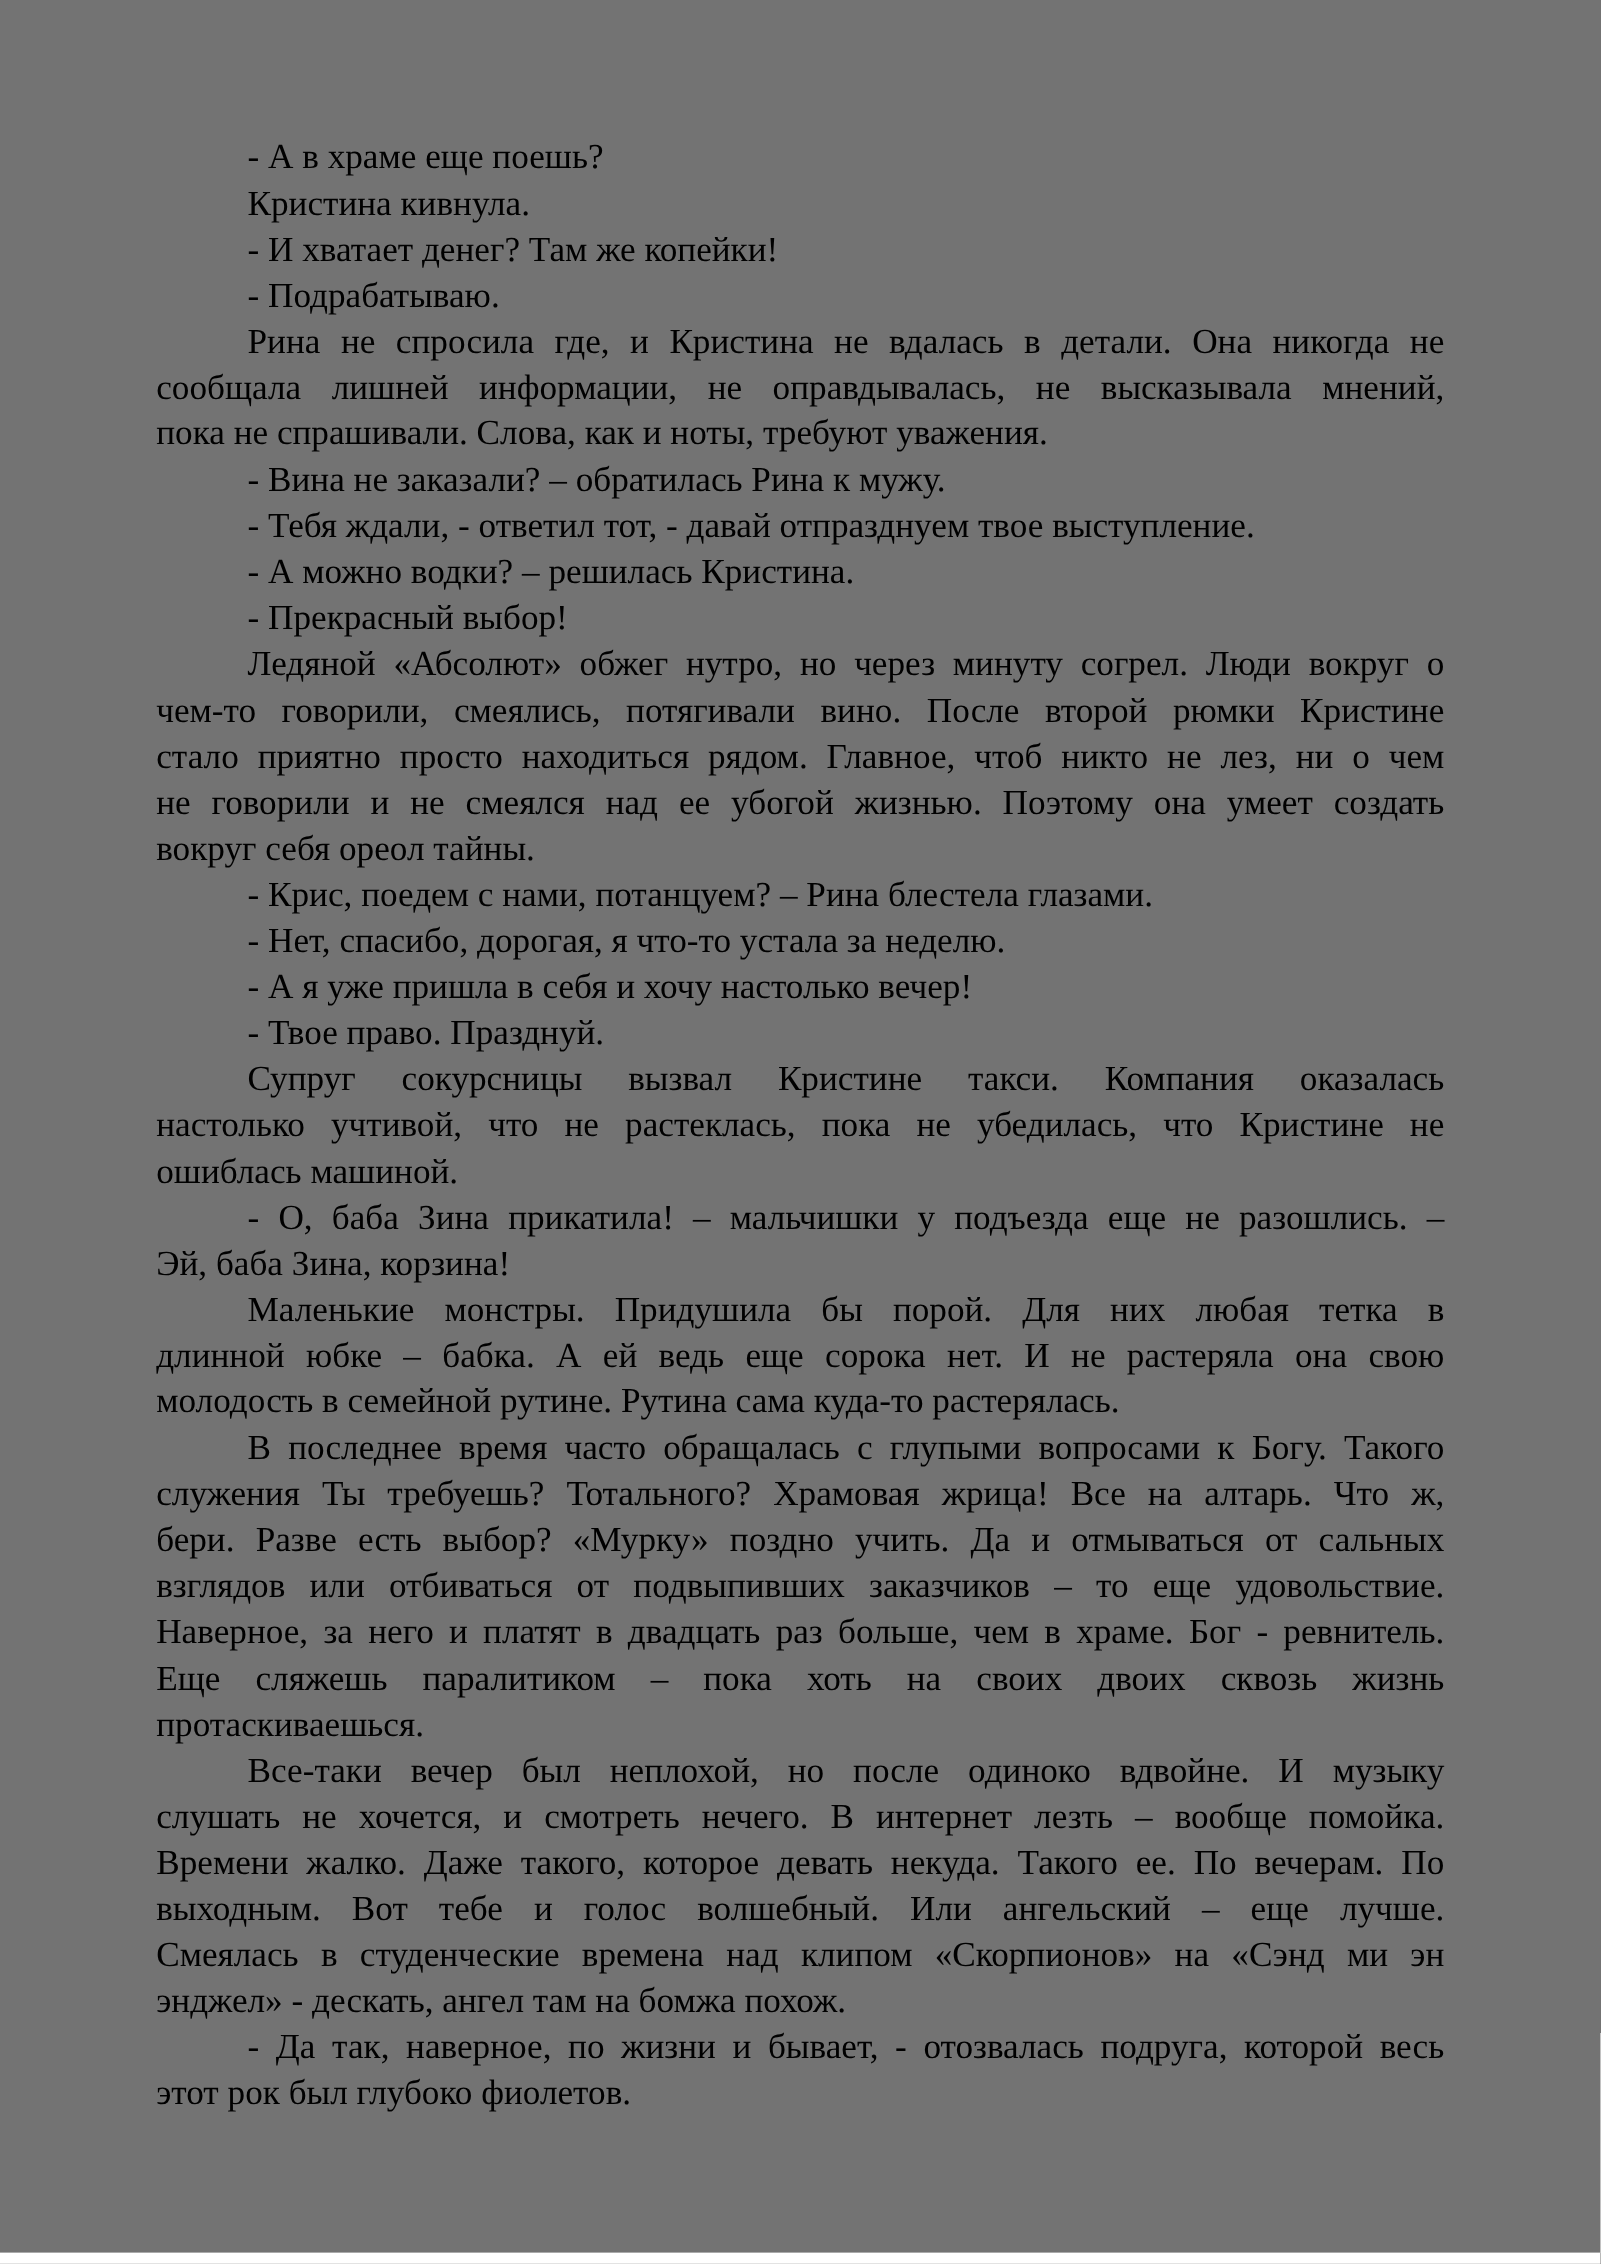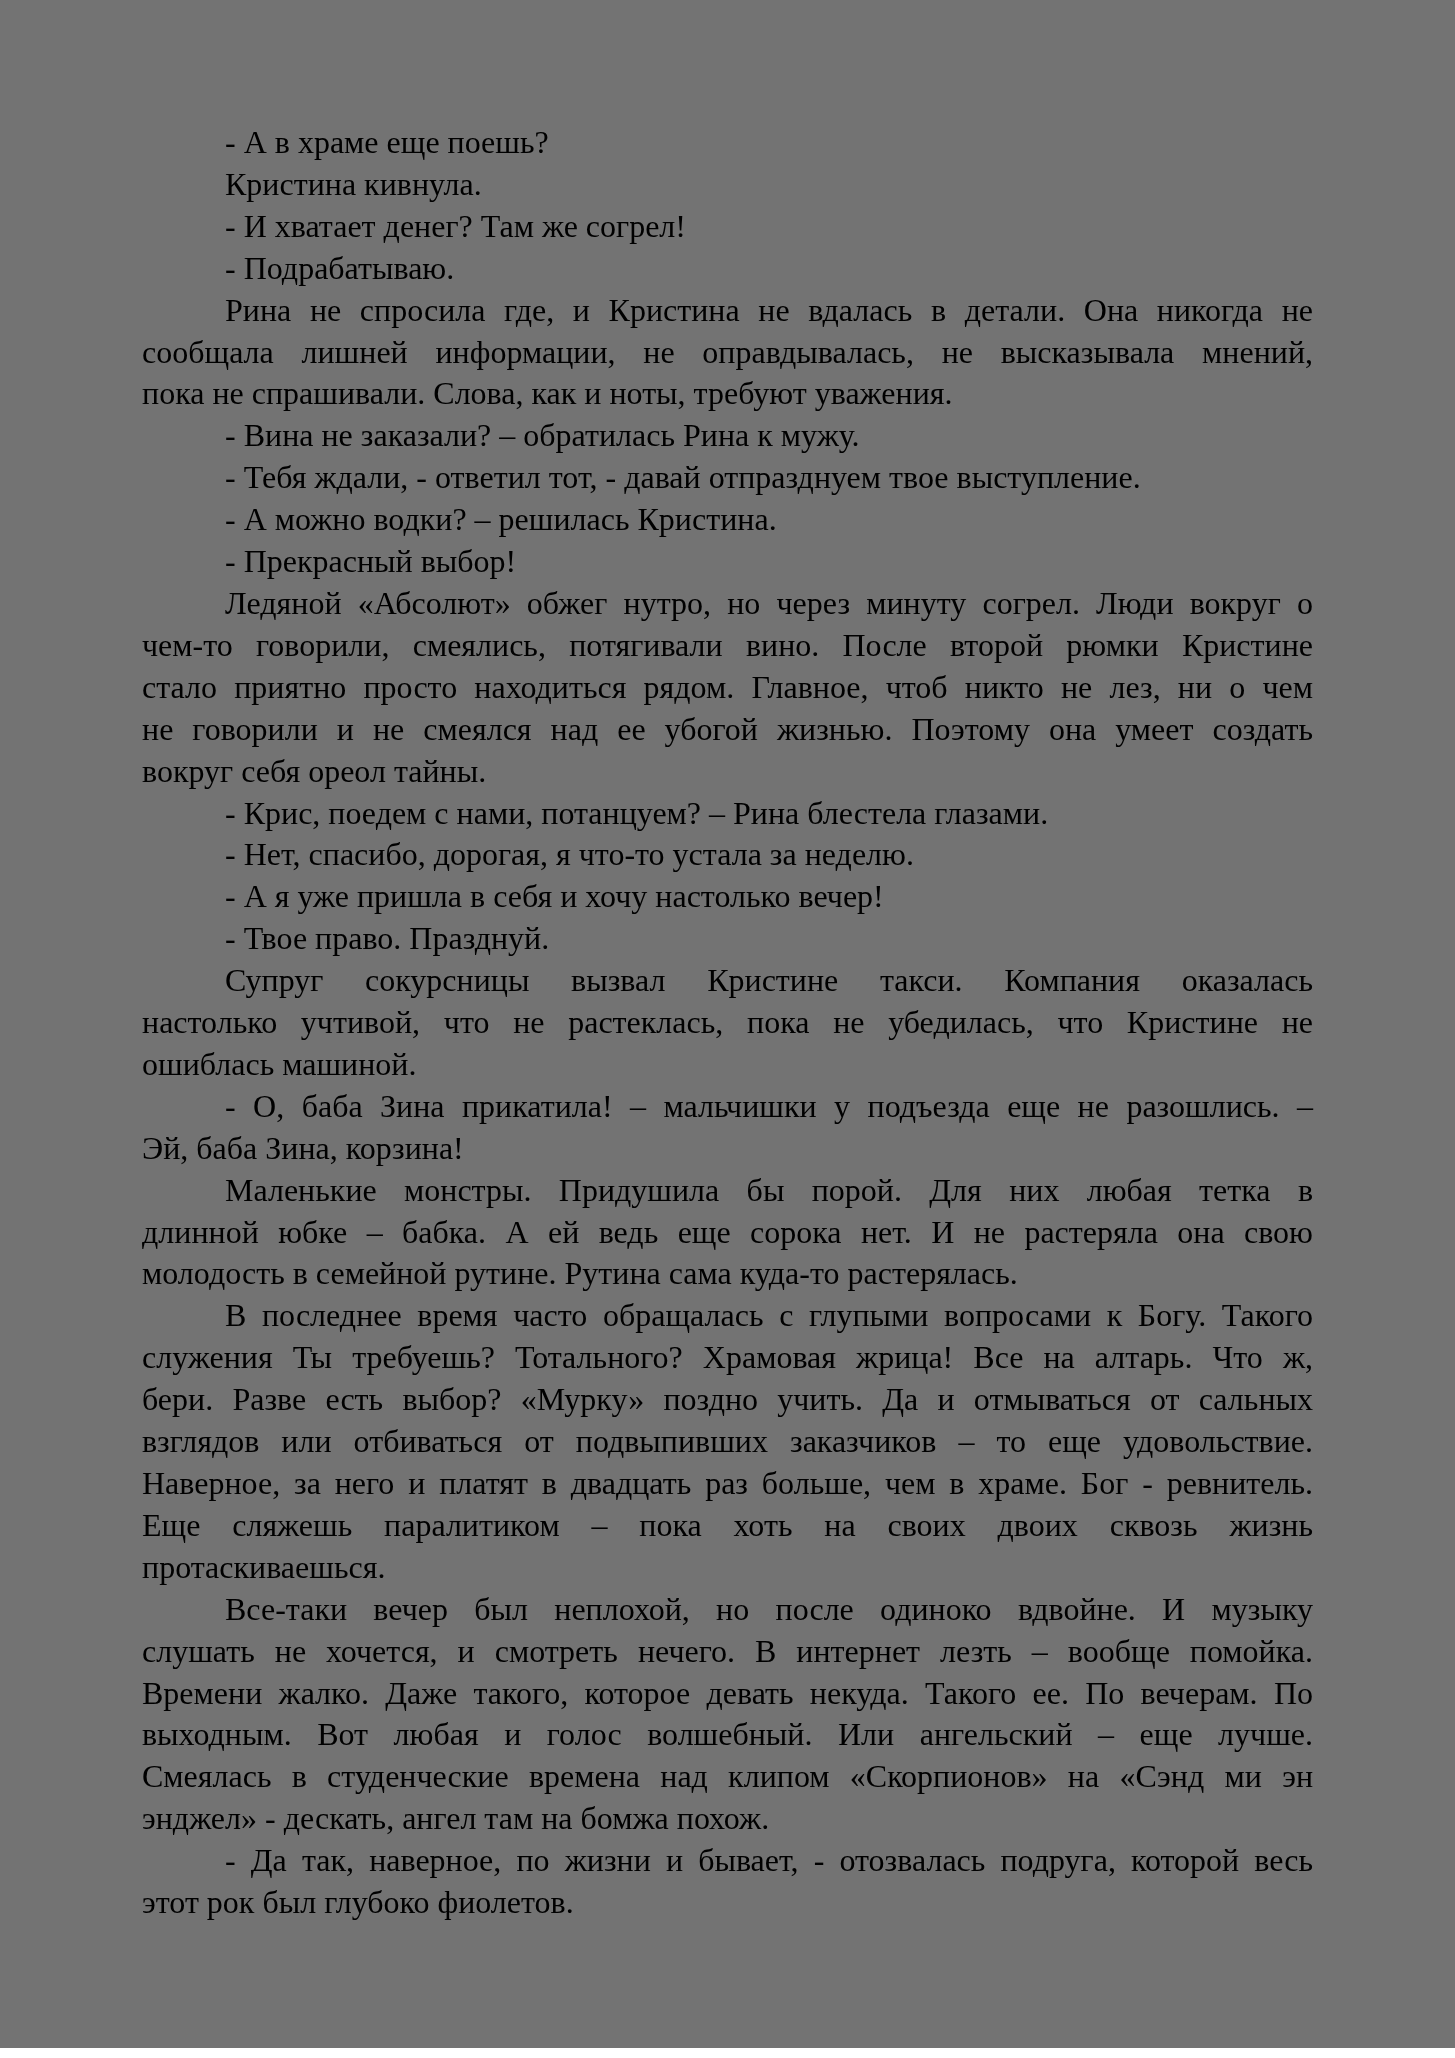--- a/index.html
+++ b/index.html
@@ -47,21 +47,21 @@
 
 <div class="page">
   <div class="text-column">
       <div class="paragraph">
         <div class="line first last">- А в храме еще поешь?</div>
       </div>
       <div class="paragraph">
         <div class="line first last">Кристина кивнула.</div>
       </div>
       <div class="paragraph">
-        <div class="line first last">- И хватает денег? Там же согрел!</div>
+        <div class="line first last">- И хватает денег? Там же копейки!</div>
       </div>
       <div class="paragraph">
         <div class="line first last">- Подрабатываю.</div>
       </div>
       <div class="paragraph">
         <div class="line first">Рина не спросила где, и Кристина не вдалась в детали. Она никогда не</div>
         <div class="line">сообщала лишней информации, не оправдывалась, не высказывала мнений,</div>
         <div class="line last">пока не спрашивали. Слова, как и ноты, требуют уважения.</div>
       </div>
       <div class="paragraph">
@@ -115,21 +115,21 @@
         <div class="line">бери. Разве есть выбор? «Мурку» поздно учить. Да и отмываться от сальных</div>
         <div class="line">взглядов или отбиваться от подвыпивших заказчиков – то еще удовольствие.</div>
         <div class="line">Наверное, за него и платят в двадцать раз больше, чем в храме. Бог - ревнитель.</div>
         <div class="line">Еще сляжешь паралитиком – пока хоть на своих двоих сквозь жизнь</div>
         <div class="line last">протаскиваешься.</div>
       </div>
       <div class="paragraph">
         <div class="line first">Все-таки вечер был неплохой, но после одиноко вдвойне. И музыку</div>
         <div class="line">слушать не хочется, и смотреть нечего. В интернет лезть – вообще помойка.</div>
         <div class="line">Времени жалко. Даже такого, которое девать некуда. Такого ее. По вечерам. По</div>
-        <div class="line">выходным. Вот любая и голос волшебный. Или ангельский – еще лучше.</div>
+        <div class="line">выходным. Вот тебе и голос волшебный. Или ангельский – еще лучше.</div>
         <div class="line">Смеялась в студенческие времена над клипом «Скорпионов» на «Сэнд ми эн</div>
         <div class="line last">энджел» - дескать, ангел там на бомжа похож.</div>
       </div>
       <div class="paragraph">
         <div class="line first">- Да так, наверное, по жизни и бывает, - отозвалась подруга, которой весь</div>
         <div class="line last">этот рок был глубоко фиолетов.</div>
       </div>
     </div>
 </div>
 

